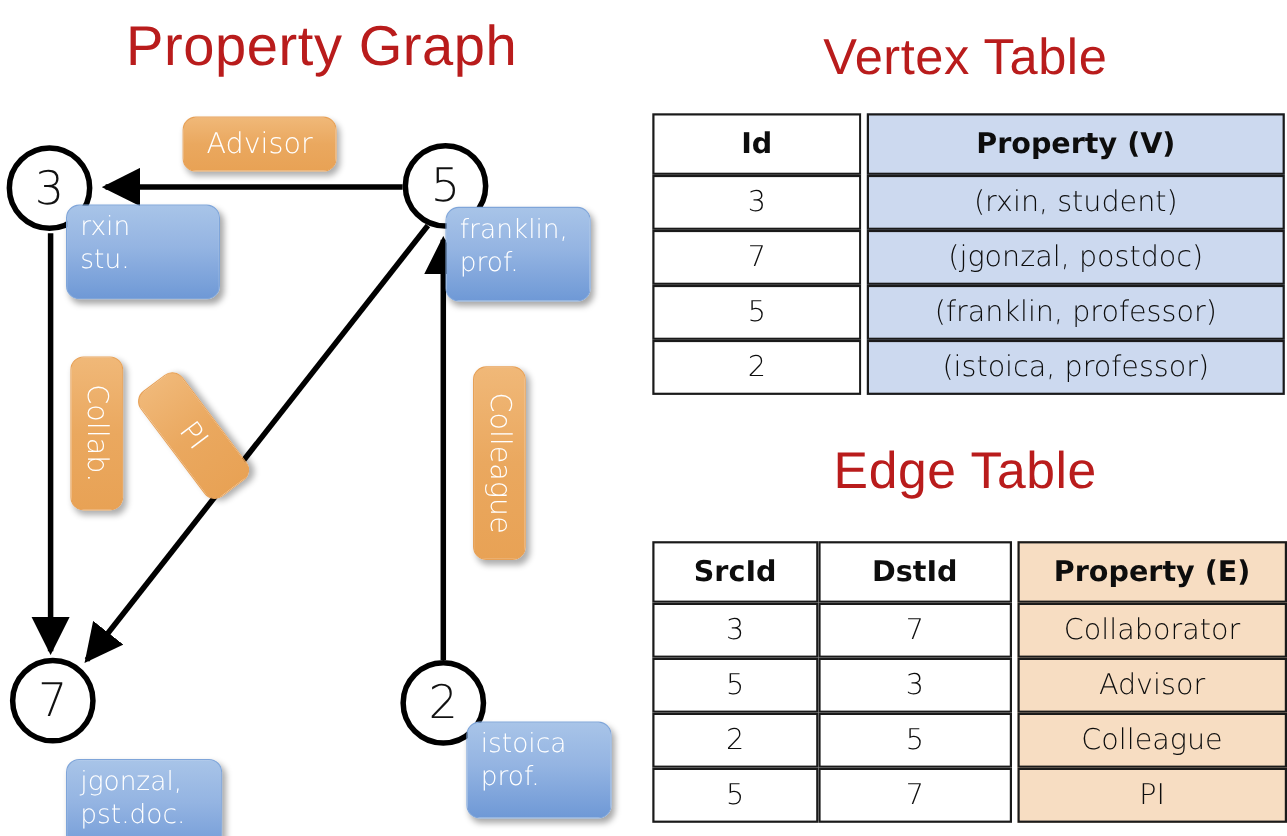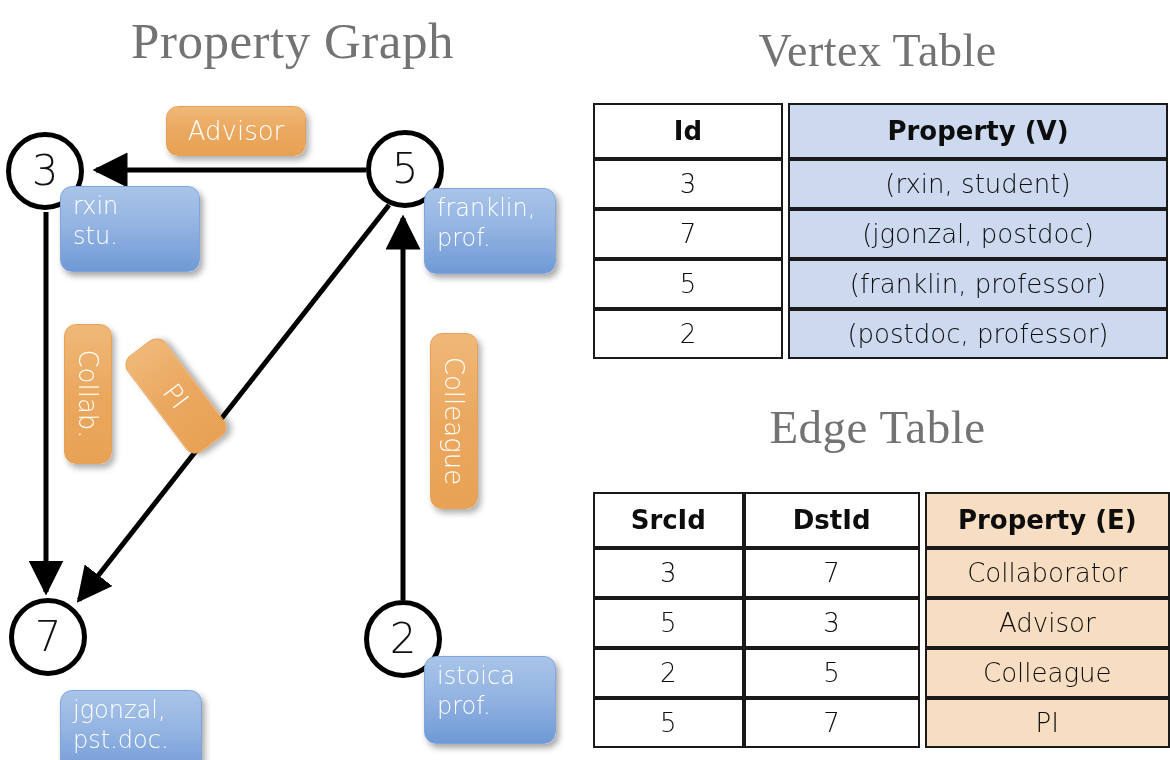--- a/index.html
+++ b/index.html
@@ -12,23 +12,23 @@
     height: 760px;
     position: relative;
     overflow: hidden;
     font-family: "Liberation Sans", sans-serif;
     color: #000;
   }
 
   
   .title {
     position: absolute;
-    font-family: Liberation Serif, serif;
-    font-weight: 300;
-    color: #737373;
+    font-family: Liberation Sans, sans-serif;
+    font-weight: 300;
+    color: #b91c1c;
     white-space: nowrap;
     letter-spacing: 0.5px;
   }
   #title-property-graph {
     left: 0; top: 12px;
     width: 585px;
     text-align: center;
     font-size: 51px;
   }
   #title-vertex-table {
@@ -187,21 +187,21 @@
   </div>
   <div class="node-circle" style="left:364px; top:600px;">
     <span>2</span>
   </div>
 
   <div class="prop-box" style="left:60px; top:186px; width:140px; height:86px;">
     <div>rxin</div>
     <div>stu.</div>
   </div>
 
-  <div class="prop-box" style="left:424px; top:188px; width:132px; height:86px;">
+  <div class="prop-box" style="left:405px; top:188px; width:132px; height:86px;">
     <div>franklin,</div>
     <div>prof.</div>
   </div>
 
   <div class="prop-box" style="left:60px; top:654px; width:142px; height:88px;margin-top:36px;">
     <div>jgonzal,</div>
     <div>pst.doc.</div>
   </div>
 
   <div class="prop-box" style="left:424px; top:656px; width:132px; height:88px;">
@@ -249,21 +249,21 @@
       <td class="col-prop vprop">(jgonzal, postdoc)</td>
     </tr>
     <tr>
       <td class="col-id">5</td>
       <td class="sep-col"></td>
       <td class="col-prop vprop">(franklin, professor)</td>
     </tr>
     <tr>
       <td class="col-id">2</td>
       <td class="sep-col"></td>
-      <td class="col-prop vprop">(postdoc, professor)</td>
+      <td class="col-prop vprop">(istoica, professor)</td>
     </tr>
   </tbody>
 </table>
 
 <div id="title-edge-table" class="title">Edge Table</div>
 
 <table id="edge-table" class="data-table">
   <thead>
     <tr>
       <th class="col-src">SrcId</th>

